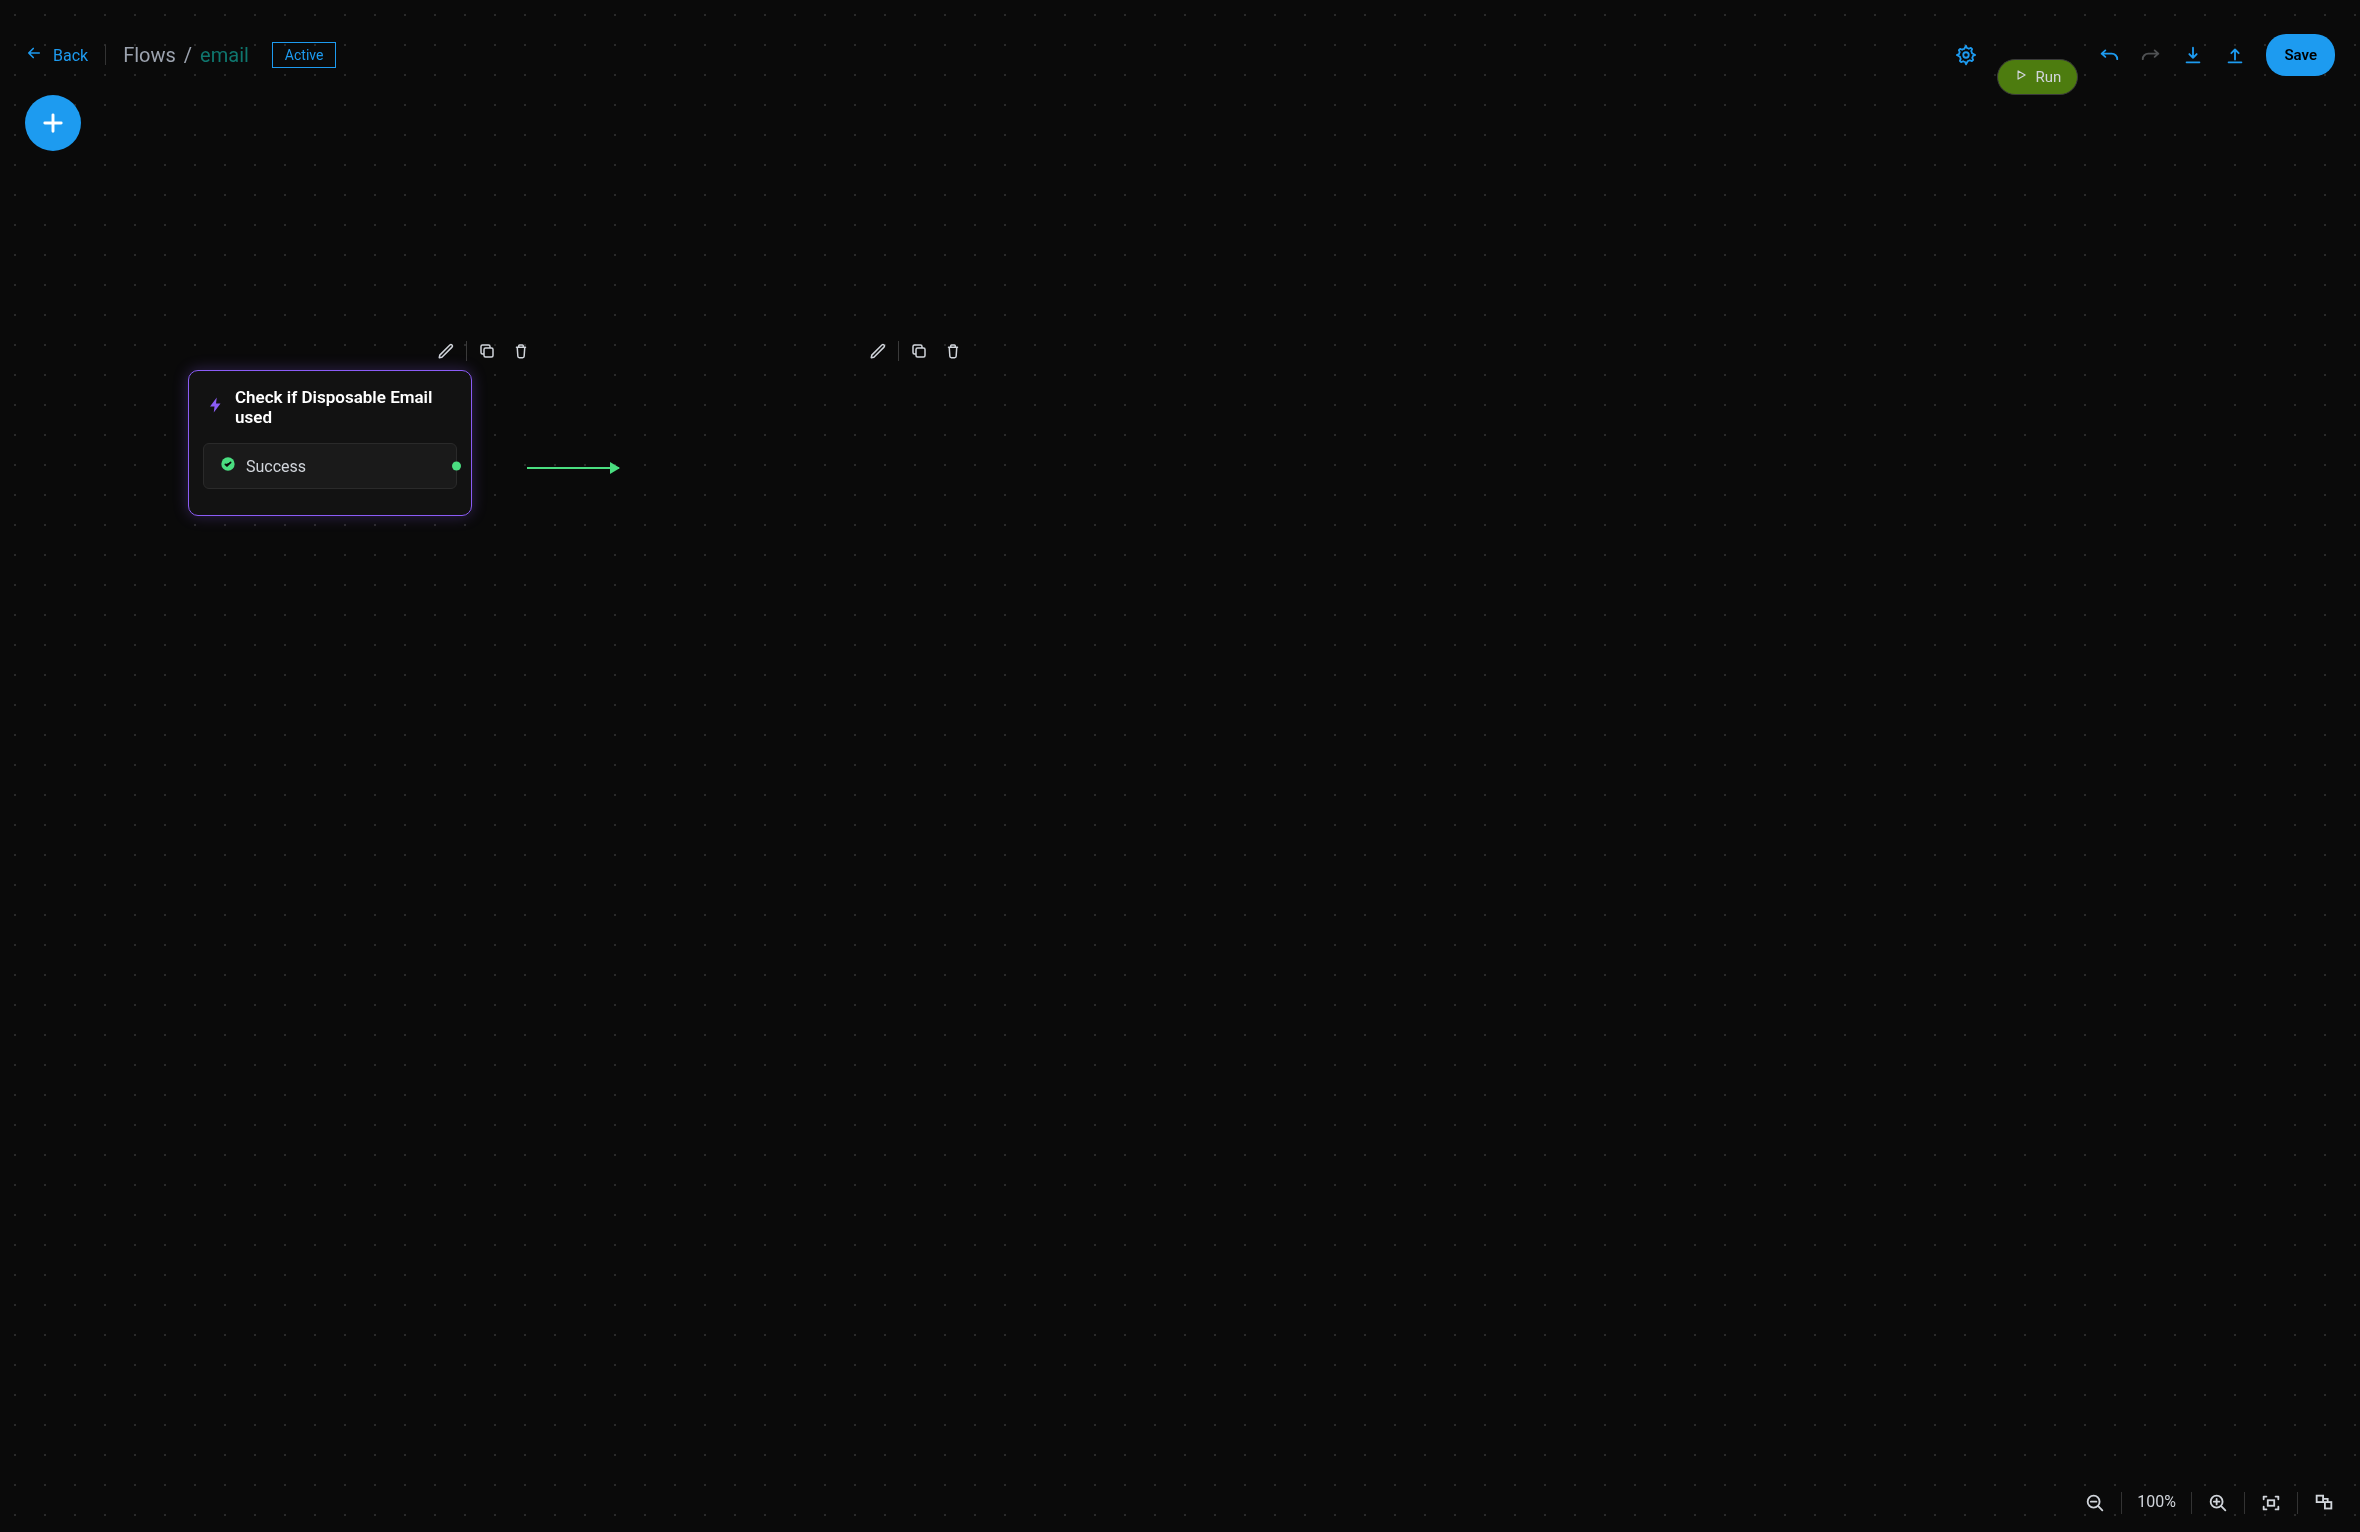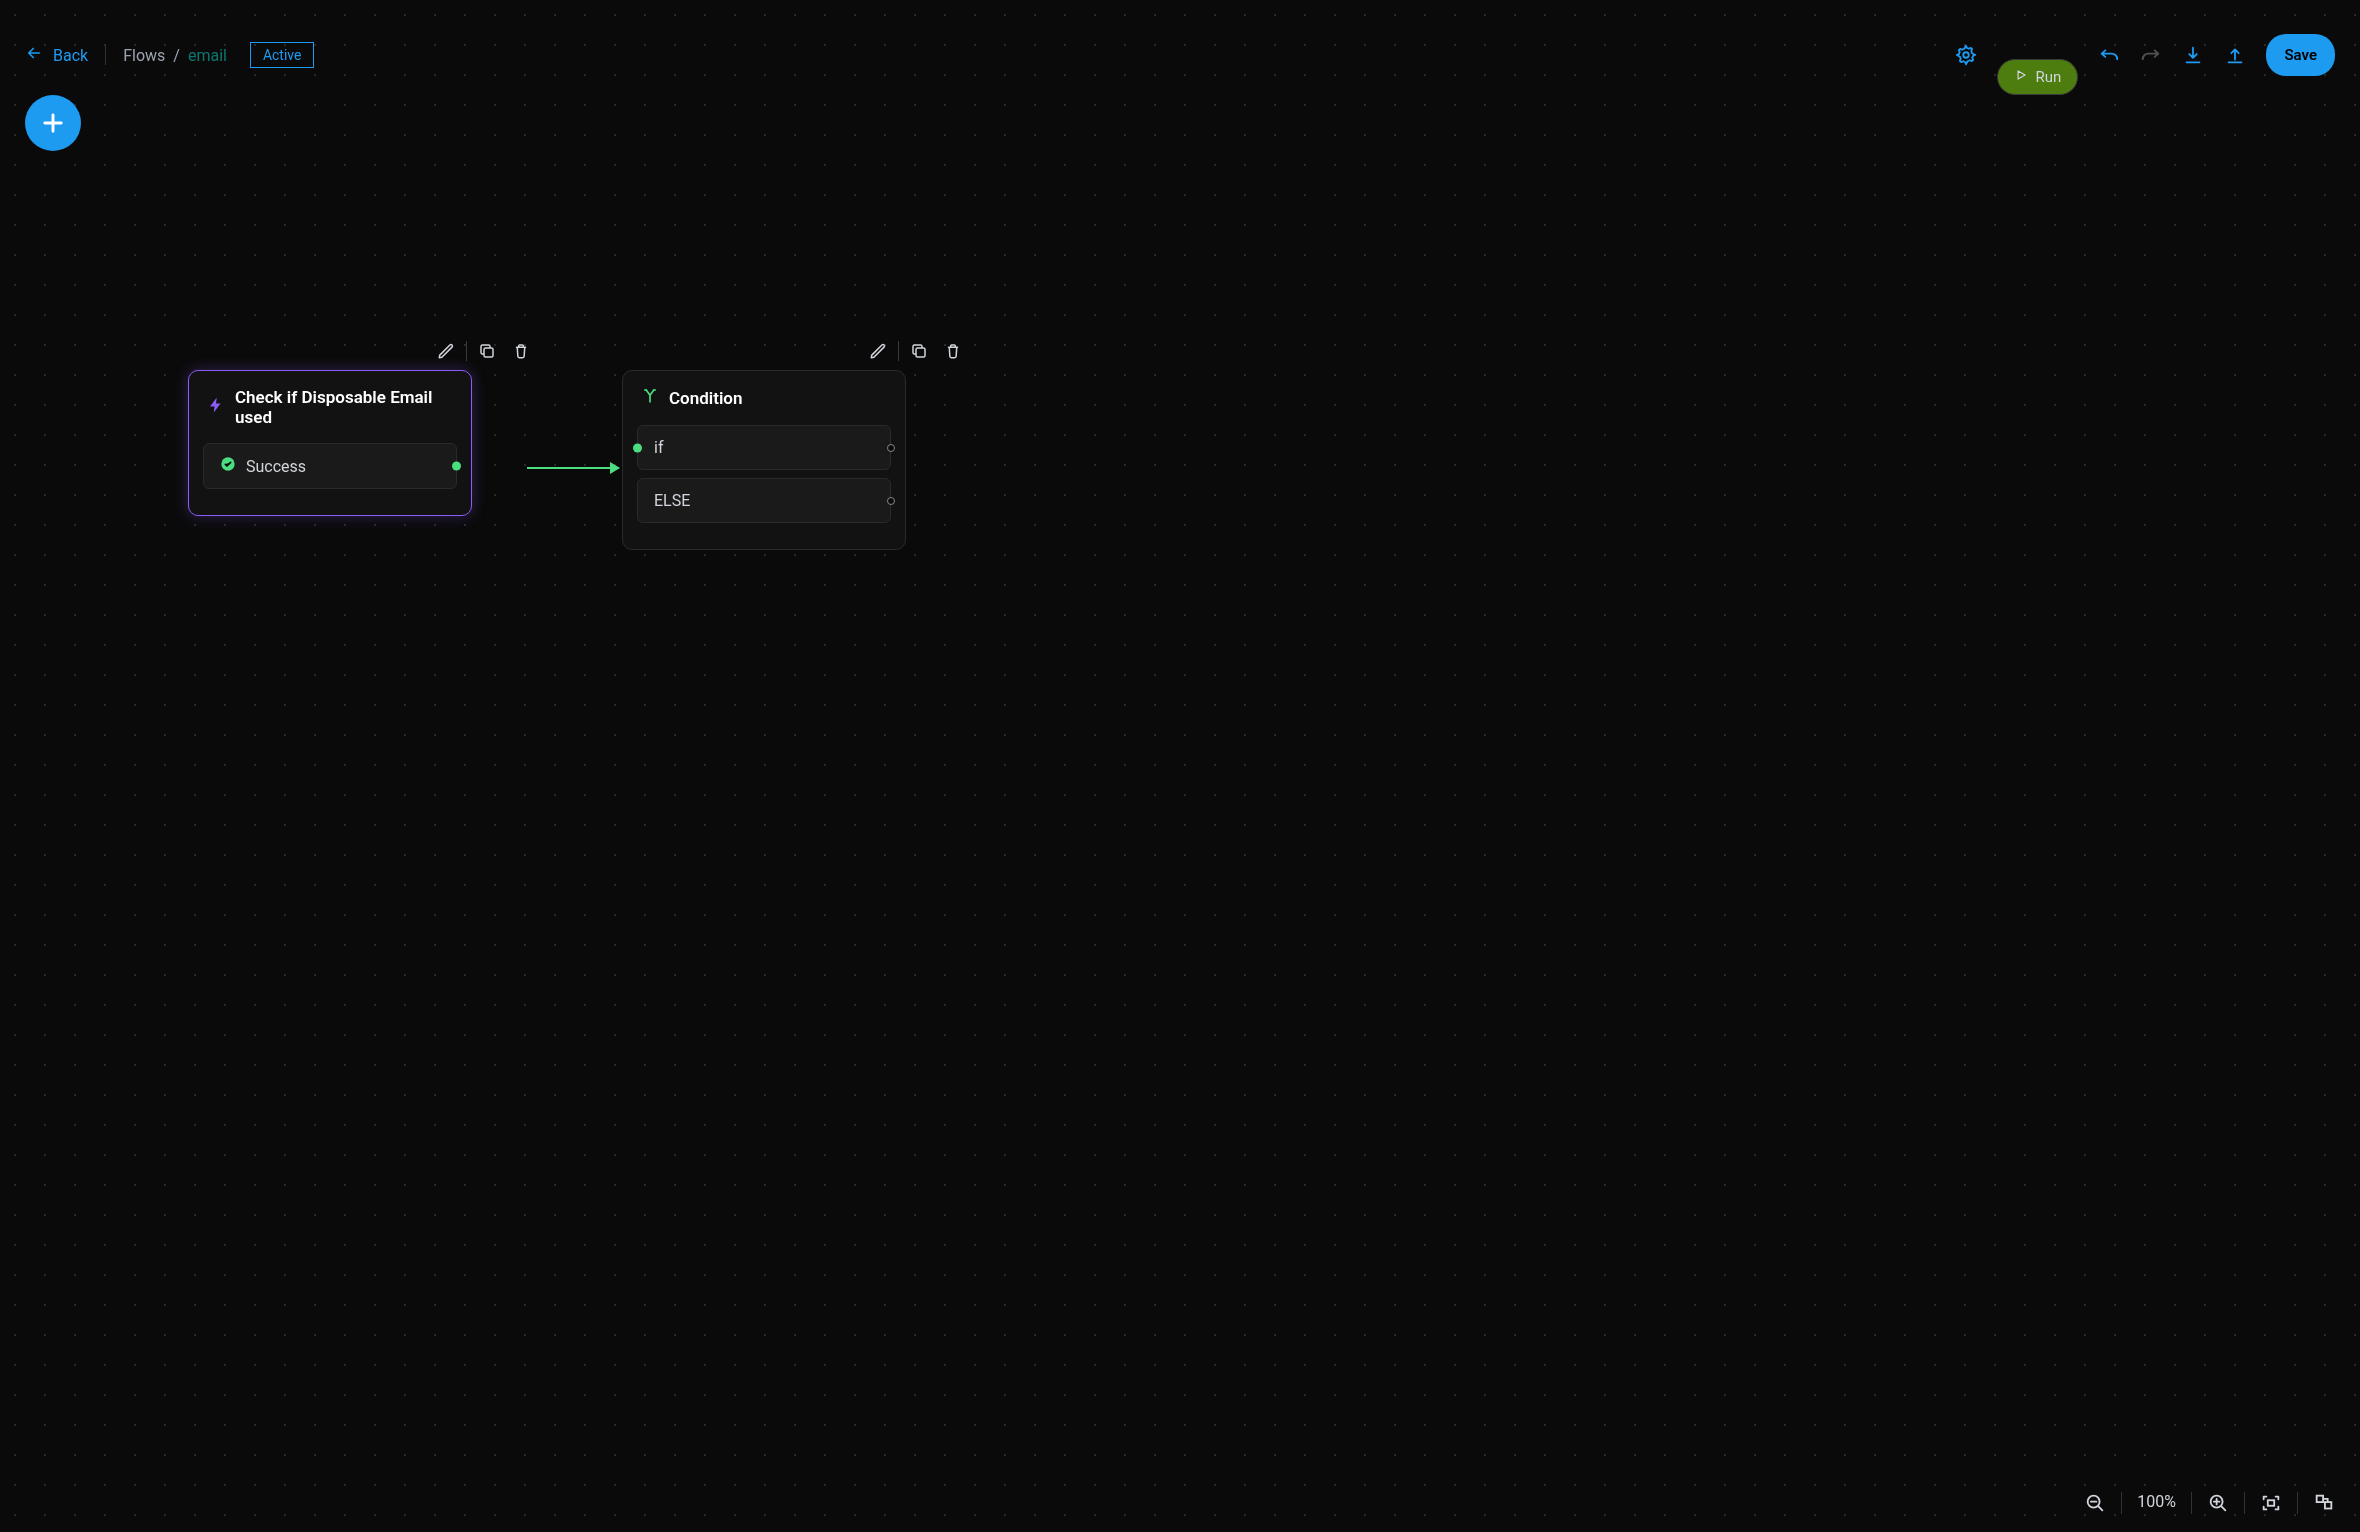--- a/index.html
+++ b/index.html
@@ -37,21 +37,21 @@
     }
     .vert-divider {
       width: 1px;
       height: 20px;
       background: #333;
     }
     .breadcrumb {
       display: flex;
       align-items: center;
       gap: 8px;
-      font-size: 16px;
+      font-size: 20px;
     }
     .breadcrumb .root { color: #9ca3af; }
     .breadcrumb .sep { color: #9ca3af; }
     .breadcrumb .current { color: #0f766e; }
     .status-badge {
       border: 1px solid #1d9bf0;
       color: #1d9bf0;
       padding: 4px 12px;
       border-radius: 0;
       font-size: 14px;
@@ -264,40 +264,20 @@
           <path d="M16 8V6a2 2 0 0 0-2-2H6a2 2 0 0 0-2 2v8a2 2 0 0 0 2 2h2" stroke="#d1d5db" stroke-width="2"></path>
         </svg>
     </div>
     <div class="tb-btn">
       <svg width="18" height="18" viewBox="0 0 24 24" fill="none">
           <path d="M6 7h12M9 7V5a1 1 0 0 1 1-1h4a1 1 0 0 1 1 1v2m2 0l-.8 12.1A2 2 0 0 1 14.2 21H9.8a2 2 0 0 1-2-1.9L7 7" stroke="#d1d5db" stroke-width="2" stroke-linecap="round"></path>
         </svg>
     </div>
   </div>
 
-  <div class="node" style="left:622px; top:370px;">
-    <div class="node-header">
-      <span>
-        <svg width="18" height="18" viewBox="0 0 24 24" fill="none">
-            <path d="M7 4l5 7 5-7M12 11v9" stroke="#4ade80" stroke-width="2.2" stroke-linecap="round" stroke-linejoin="round"></path>
-            <path d="M5 4l2 0M17 4l2 0" stroke="#4ade80" stroke-width="2.2" stroke-linecap="round"></path>
-          </svg>
-      </span>
-      <span class="node-title">Condition</span>
-    </div>
-    <div class="node-row">
-      <span class="port-in port-green"></span>
-      <span>if</span>
-      <span class="port-out port-hollow"></span>
-    </div>
-    <div class="node-row">
-      <span>ELSE</span>
-      <span class="port-out port-hollow"></span>
-    </div>
-  </div>
 
 </div>
 
 <div class="fab">
   <svg width="28" height="28" viewBox="0 0 24 24">
       <path d="M12 5v14M5 12h14" stroke="#ffffff" stroke-width="2.5" stroke-linecap="round"></path>
     </svg>
 </div>
 
 <div class="top-bar">

